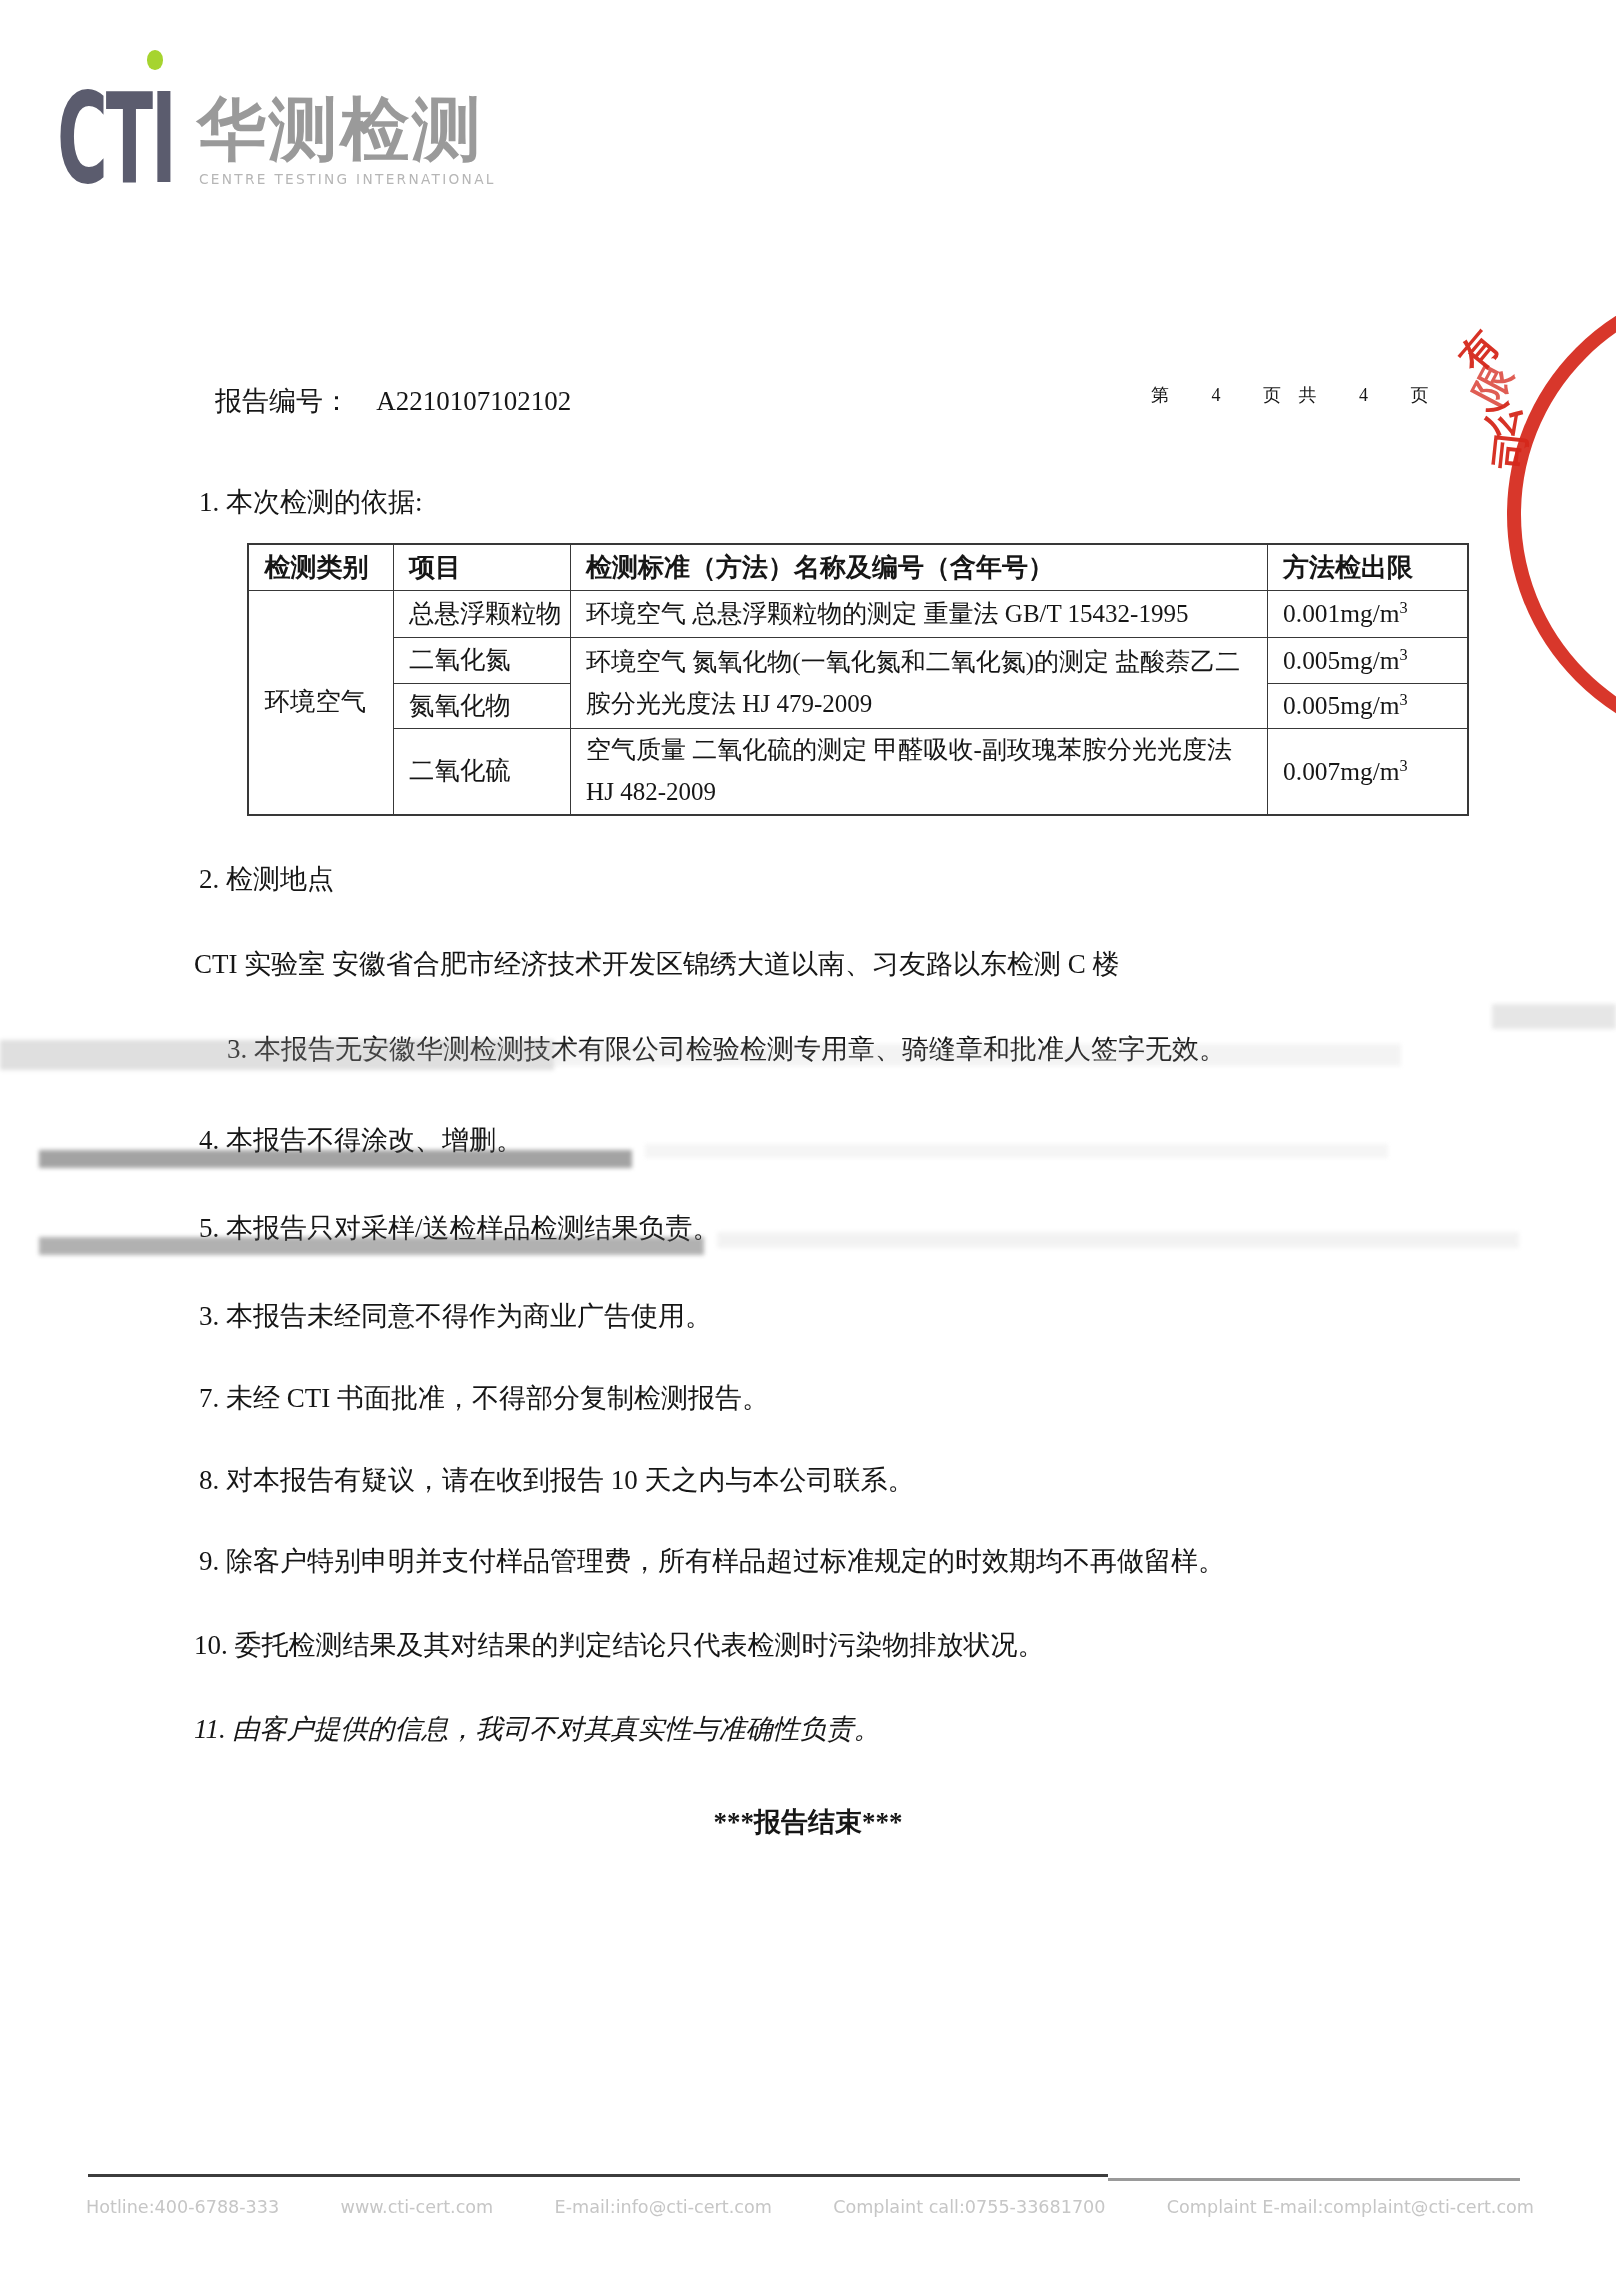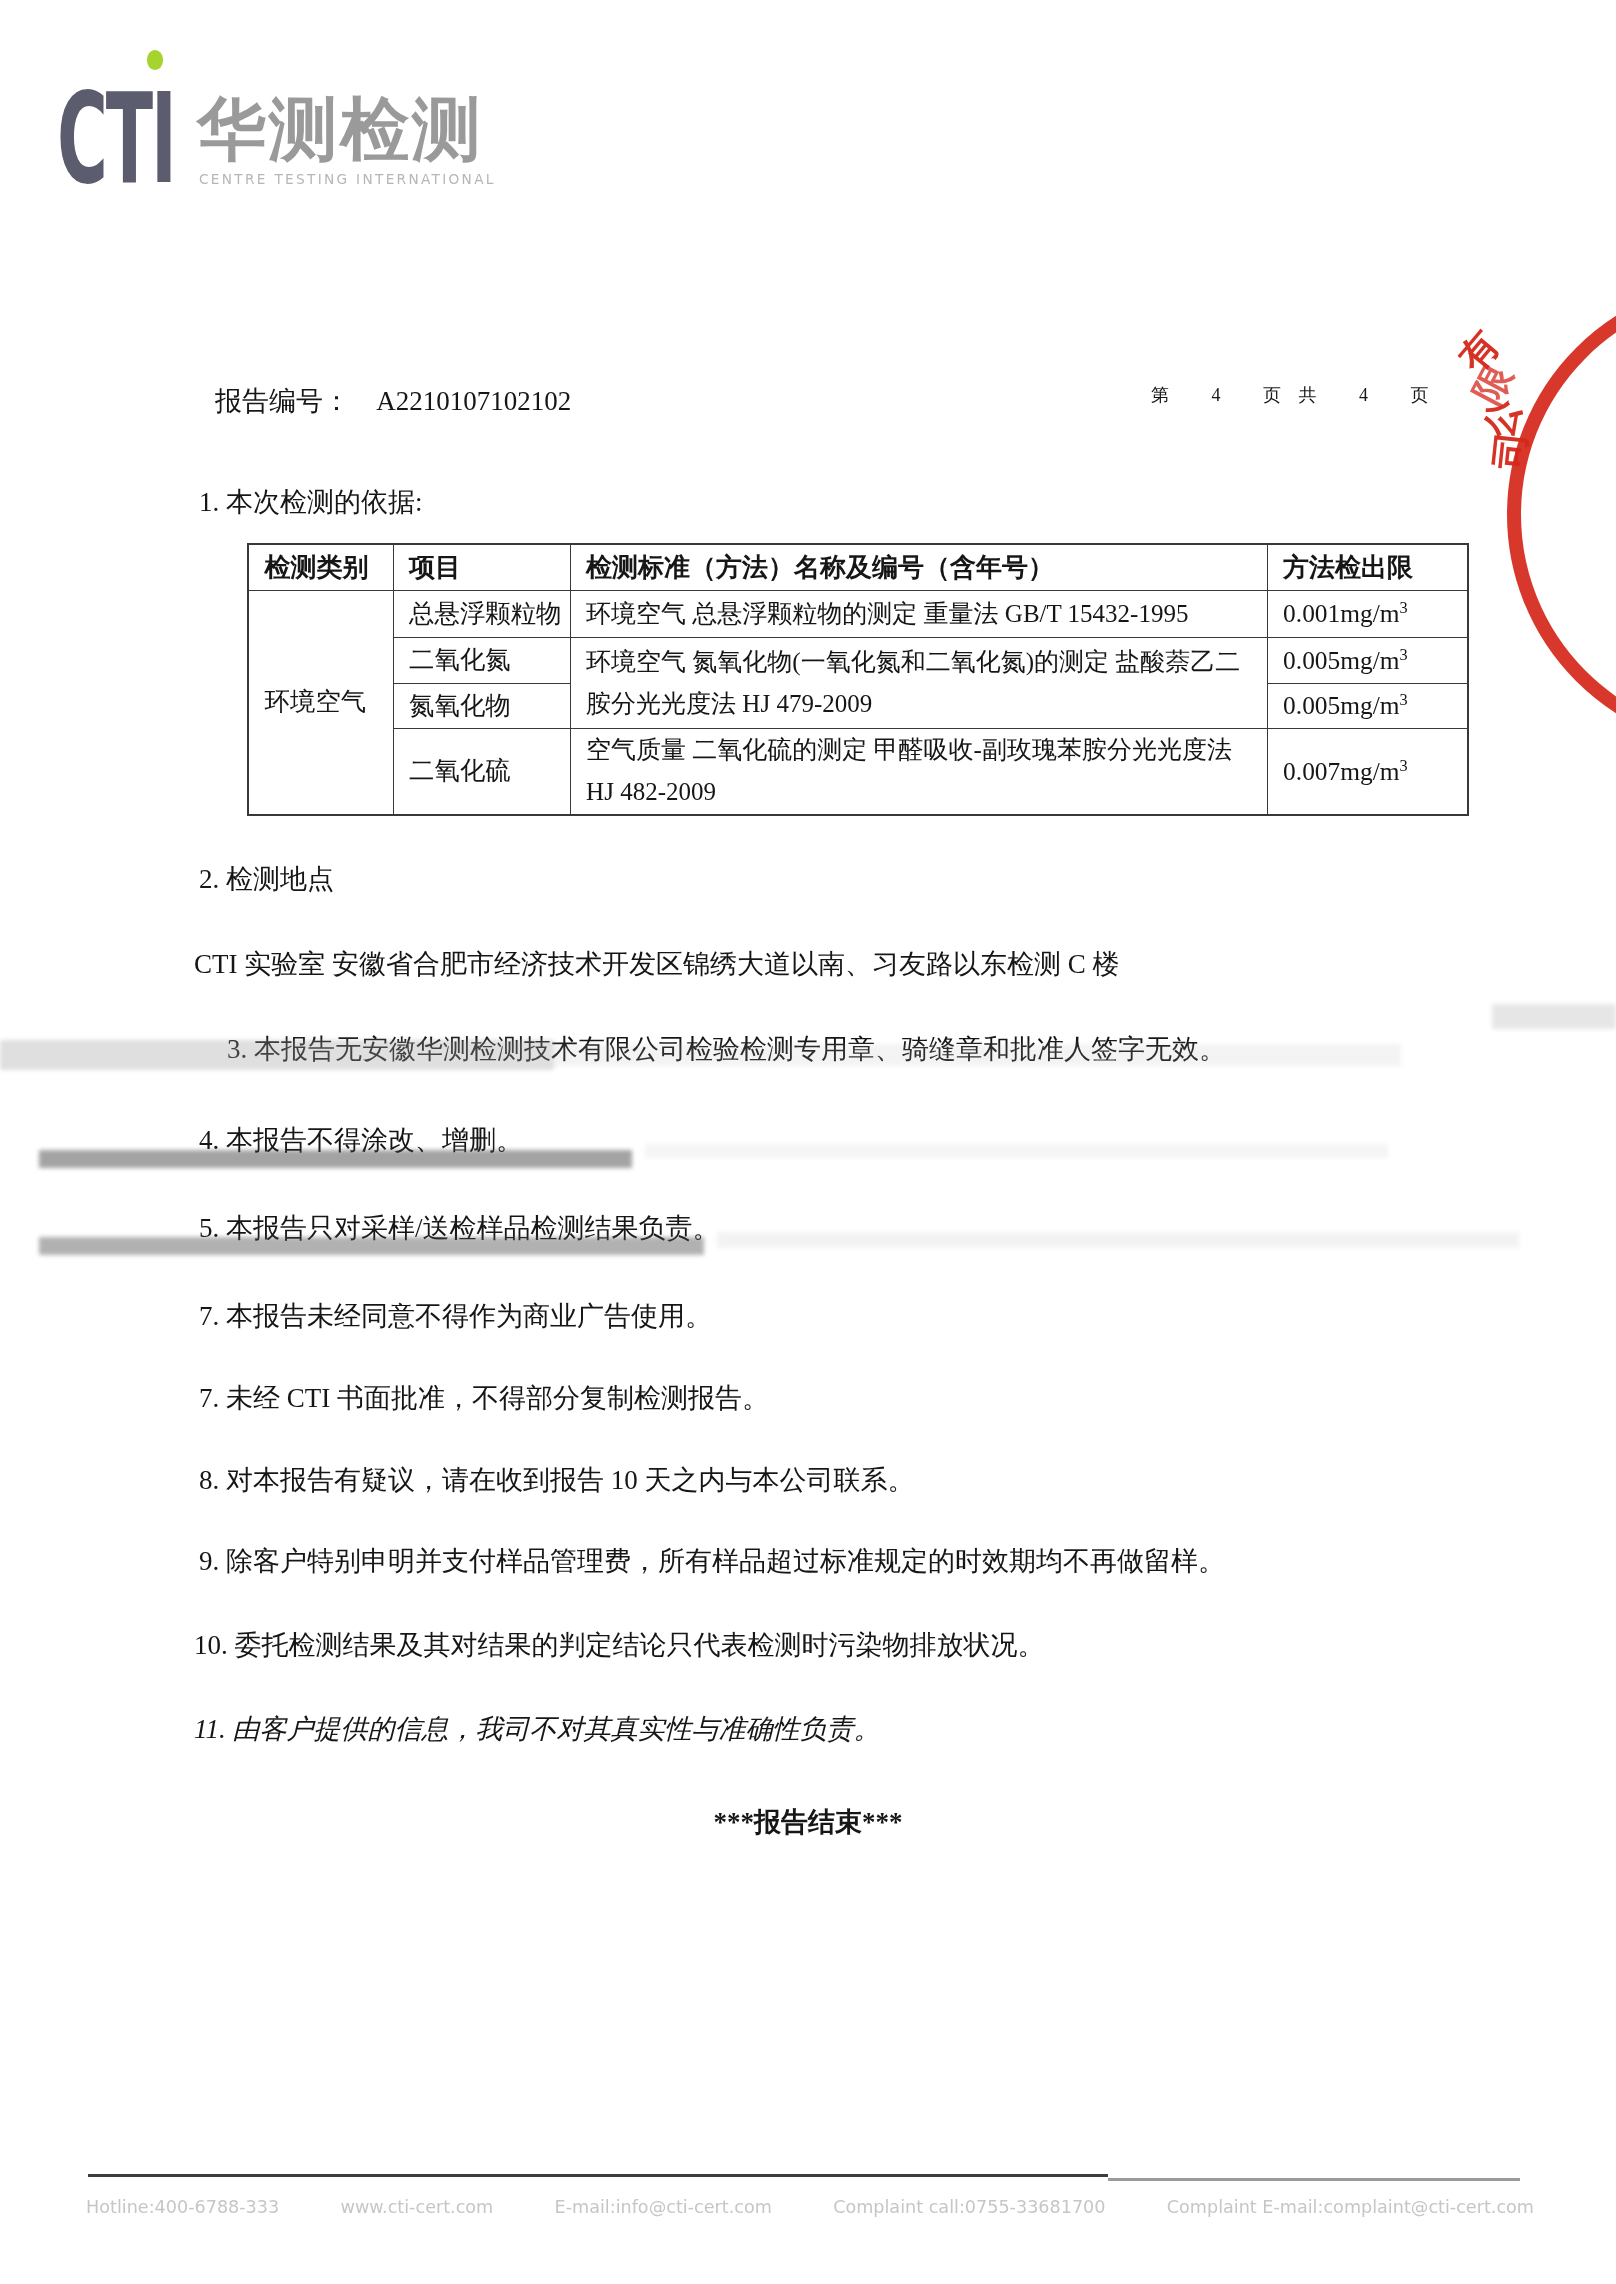--- a/index.html
+++ b/index.html
@@ -148,21 +148,21 @@
       <td class="lim"><span>0.007mg/m</span><sup>3</sup></td>
     </tr>
   </tbody>
     </table>
 
   <div class="note" style="top:861px;">2. 检测地点</div>
   <div class="note note-wide" style="top:946px;">CTI 实验室 安徽省合肥市经济技术开发区锦绣大道以南、习友路以东检测 C 楼</div>
   <div class="note" style="top:1031px;margin-left:28px;">3. 本报告无安徽华测检测技术有限公司检验检测专用章、骑缝章和批准人签字无效。</div>
   <div class="note" style="top:1122px;">4. 本报告不得涂改、增删。</div>
   <div class="note" style="top:1210px;">5. 本报告只对采样/送检样品检测结果负责。</div>
-  <div class="note" style="top:1298px;">7. 本报告未经同意不得作为商业广告使用。</div>
+  <div class="note" style="top:1298px;">3. 本报告未经同意不得作为商业广告使用。</div>
   <div class="note" style="top:1380px;">7. 未经 CTI 书面批准，不得部分复制检测报告。</div>
   <div class="note" style="top:1462px;">8. 对本报告有疑议，请在收到报告 10 天之内与本公司联系。</div>
   <div class="note" style="top:1543px;">9. 除客户特别申明并支付样品管理费，所有样品超过标准规定的时效期均不再做留样。</div>
   <div class="note note-wide" style="top:1627px;">10. 委托检测结果及其对结果的判定结论只代表检测时污染物排放状况。</div>
   <div class="note note-wide" style="top:1711px;font-style:italic;">11. 由客户提供的信息，我司不对其真实性与准确性负责。</div>
   <div class="end-marker">***报告结束***</div>
 
   <div class="smudge sm1"></div>
   <div class="smudge sm1b"></div>
   <div class="smudge sm1c"></div>

